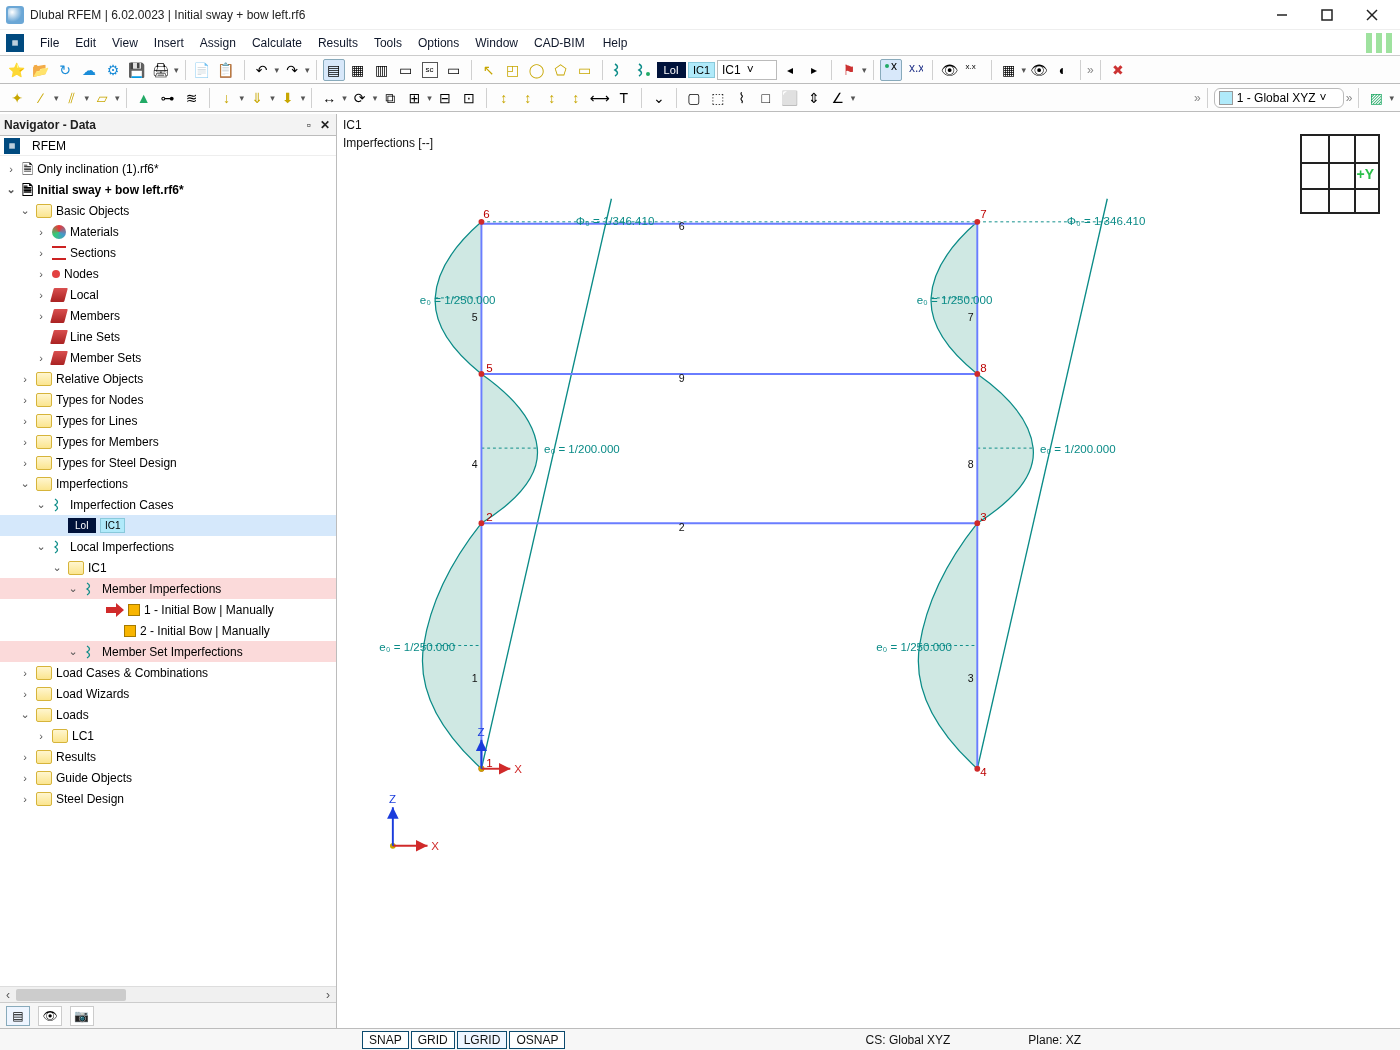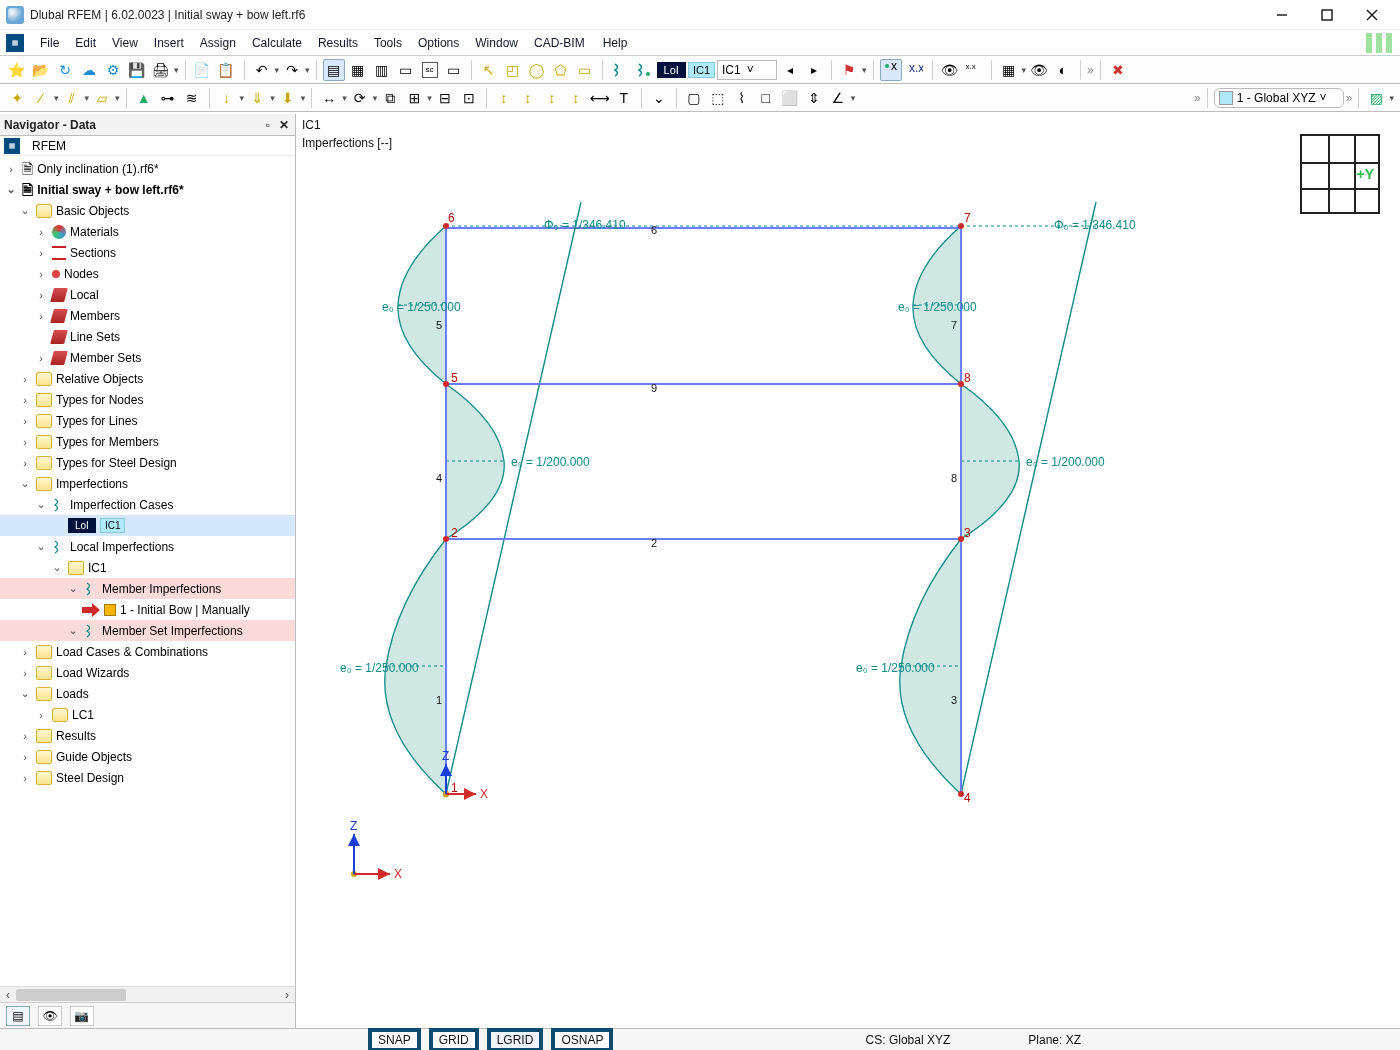--- a/index.html
+++ b/index.html
@@ -31,21 +31,21 @@
   .ic1-badge { background:#b0eafa; padding:1px 4px; font-size:11px; border:1px solid #88c9db;}
   .tb-dd { height:20px; border:1px solid #bbb; padding:0 4px; display:flex; align-items:center; min-width:60px; gap:6px; background:#fff;}
   .tb-dd.wide { min-width:130px;border-radius:6px; }
   .dd-arrow{width:8px;}
   .tb-dd.colored{display:flex;align-items:center;gap:4px;}
   .colorswatch{width:14px;height:14px;background:#b0eafa;border:1px solid #999;}
   .tb-emoji{font-size:14px;line-height:1;}
 
   
   .main { position:absolute; top:114px; bottom:22px; left:0; right:0; display:flex; }
-  .sidebar { width:296px; background:#fff; border-right:1px solid #bcbcbc; display:flex; flex-direction:column; }
+  .sidebar { width:337px; background:#fff; border-right:1px solid #bcbcbc; display:flex; flex-direction:column; }
   .panel-header { height:22px; background:#f3f3f3; border-bottom:1px solid #bcbcbc; display:flex; align-items:center; padding:0 4px; font-weight:bold; color:#222;}
   .panel-header .ph-ctrl { margin-left:auto; display:flex; gap:2px;}
   .panel-header .ph-ctrl span{width:14px;text-align:center;cursor:default;}
   .app-line { height:20px; display:flex; align-items:center; gap:4px; padding:0 4px; border-bottom:1px solid #eee;}
   .tree { flex:1; overflow:auto; padding:2px 0;}
   .row{display:flex;align-items:center;height:21px; gap:4px; padding-left:4px; white-space:nowrap;}
   .row .twisty{width:14px; text-align:center; color:#555; cursor:default; font-size:11px;}
   .row .twisty.empty{visibility:hidden;}
   .row.bold{font-weight:bold;}
   .row.sel{background:#d5e8fb;}
@@ -56,21 +56,21 @@
   .mats-ico{width:14px;height:14px;background:conic-gradient(#e33,#49c,#3c7,#e33);border-radius:50%;}
   .sect-ico{width:14px;height:14px;border:2px solid #c22;border-left:none;border-right:none;}
   .imp-ico{width:14px;height:14px;}
   .imp-ico svg{width:14px;height:14px;}
   .sm-sq{width:12px;height:12px;border:1px solid #a57a00;}
   .sm-sq.o{background:#f8b500;}
   .sm-sq.c{background:#b0eafa;border-color:#6aa;}
   .redarrow{width:18px;height:14px;}
   .redarrow svg{width:18px;height:14px;}
   .nest1{padding-left:18px;} .nest2{padding-left:34px;} .nest3{padding-left:50px;} .nest4{padding-left:66px;}
-  .nest5{padding-left:82px;}
+  .nest5{padding-left:106px;}
 
   
   .hscroll{height:16px;background:#f0f0f0;border-top:1px solid #ddd;position:relative;}
   .hscroll .thumb{position:absolute;left:16px;top:2px;height:12px;width:110px;background:#ccc;border-radius:2px;}
   .hscroll .arr{position:absolute;top:0;width:16px;height:16px;display:flex;align-items:center;justify-content:center;color:#555;}
   .hscroll .arr.l{left:0;} .hscroll .arr.r{right:0;}
 
   .bottom-tabs{height:26px;background:#f6f6f6;border-top:1px solid #ccc;display:flex;align-items:center;gap:8px;padding:0 6px;}
   .bottom-tabs .bt{width:24px;height:20px;border:1px solid #ccc;display:flex;align-items:center;justify-content:center;background:#fff;}
   .bottom-tabs .bt.active{background:#eef5ff;border-color:#8ab;}
@@ -85,21 +85,21 @@
   .val-lbl{font-size:12px; fill:#0a8b87;}
   .grid-cube{position:absolute;right:20px;top:20px;border:2px solid #222;width:80px;height:80px;}
   .grid-cube .r,.grid-cube .c{position:absolute;background:#222;}
   .grid-cube .r{height:2px;left:0;right:0;}
   .grid-cube .c{width:2px;top:0;bottom:0;}
   .grid-cube .y{position:absolute;color:#2bbf4a;font-weight:bold;font-size:14px;}
 
   
   .status{position:absolute;bottom:0;left:0;right:0;height:22px;border-top:1px solid #bcbcbc;background:#f7f7f7;display:flex;align-items:center;font-size:12px;color:#111;}
   .status .seg{padding:0 8px;border:1px solid transparent;}
-  .status .btnish{border:4px solid #0c4a6e;padding:1px 6px;margin-left:8px;background:#fff;}
+  .status .btnish{border:1px solid #0c4a6e;padding:1px 6px;margin-left:2px;background:#fff;}
   .status .btnish.sel{background:#eef5ff;}
 </style>
 </head>
 <body>
 
 <div class="titlebar">
   <span class="title-icon"></span>
   <span class="title-text">Dlubal RFEM | 6.02.0023 | Initial sway + bow left.rf6</span>
   <div class="win-ctrl">
     <div>
@@ -532,20 +532,25 @@
             </svg></span>
           <span>Member Imperfections</span>
         </div>
               <div class="row nest5">
           <span class="redarrow"><svg viewBox="0 0 18 14">
               <polygon points="0,4 10,4 10,0 18,7 10,14 10,10 0,10" fill="#d02a2a"></polygon>
             </svg></span>
           <span class="sm-sq o"></span>
           <span>1 - Initial Bow | Manually</span>
         </div>
+              <div class="row nest5">
+          <span class="twisty empty">·</span>
+          <span class="sm-sq o"></span>
+          <span>2 - Initial Bow | Manually</span>
+        </div>
             <div class="row nest4 hl">
           <span class="twisty">⌄</span>
           <span class="imp-ico"><svg viewBox="0 0 14 14">
               <path d="M3 1 Q8 4 3 7 Q8 10 3 13" fill="none" stroke="#0a8b87" stroke-width="1.3"></path>
             </svg></span>
           <span>Member Set Imperfections</span>
         </div>
 
       <div class="row nest1">
           <span class="twisty">›</span>

